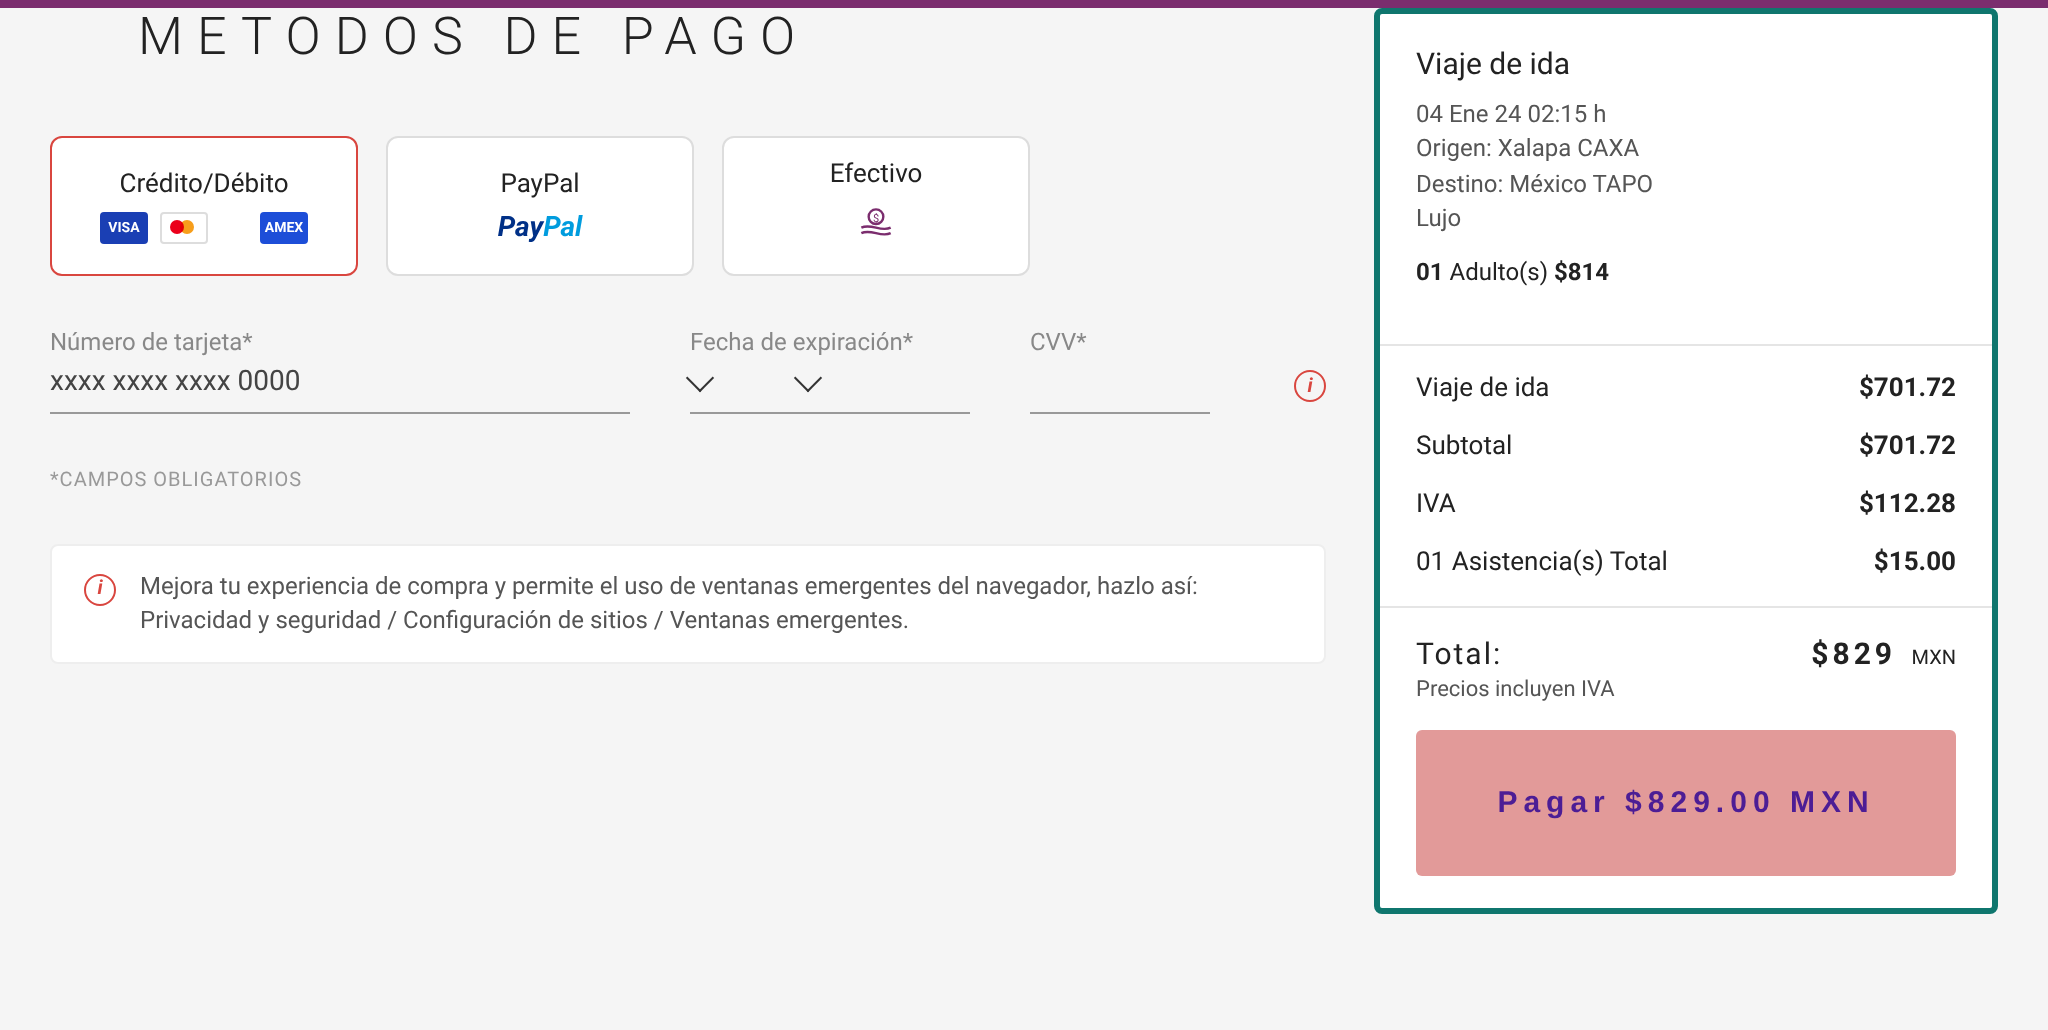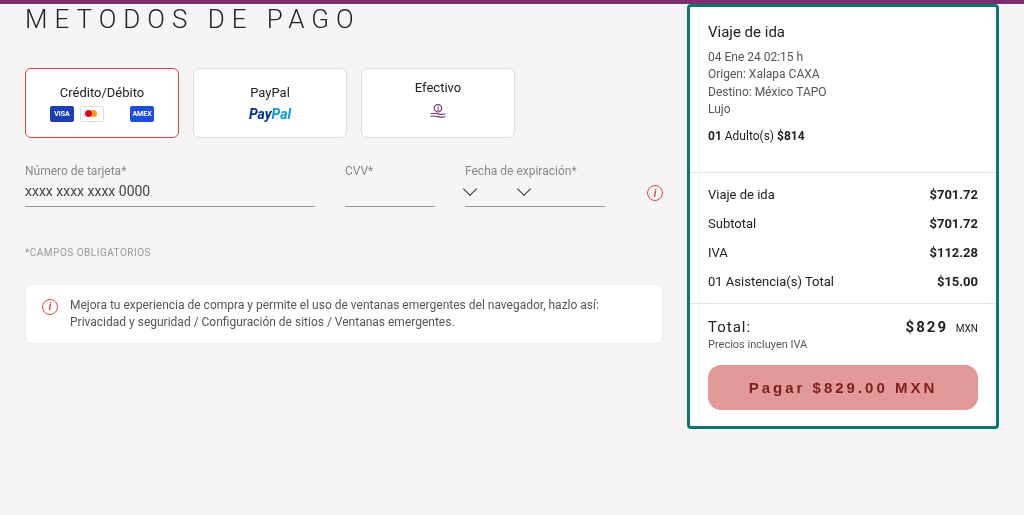--- a/index.html
+++ b/index.html
@@ -39,20 +39,21 @@
     padding: 16px 18px;
     font-size: 13px;
   }
 
   .page-title {
     font-size: 26px;
     font-weight: 300;
     letter-spacing: 7px;
     margin-bottom: 34px;
     color: #222;
+    margin-left: 44px;
   }
 
   .methods {
     display: flex;
     gap: 14px;
     margin-bottom: 26px;
   }
   .method {
     background: #fff;
     border: 1px solid #ddd;
@@ -82,21 +83,21 @@
   .amex { background:#1d4ed8;margin-left:20px; }
   .paypal-text { font-size:14px; font-weight:700; font-style:italic; }
   .paypal-text .p1 { color:#003087; }
   .paypal-text .p2 { color:#009cde; }
   .efectivo-icon svg { width:26px; height:22px; }
 
   .form-row {
     display: flex;
     gap: 30px;
     align-items: flex-end;
-    margin-bottom: 40px;
+    margin-bottom: 28px;
   }
   .field {
     border-bottom: 1px solid #999;
     padding-bottom: 6px;
   }
   .field-label {
     font-size: 12px;
     color: #888;
     margin-bottom: 4px;
   }
@@ -177,27 +178,27 @@
     font-size: 15px;
     letter-spacing: 1px;
   }
   .total-row .val { font-weight:700; letter-spacing: 2px; text-align: center; }
   .total-row .cur { font-size:10px; font-weight:400; margin-left:2px; letter-spacing:0; }
   .tax-note { font-size: 11px; color:#555; margin-top:2px; margin-bottom: 14px; }
 
   .pay-btn {
     width:100%;
     background:#e29a99;
-    color:#7f1d1d;
+    color:#4c1d95;
     border:none;
-    padding: 14px 0;
+    padding: 28px 0;
     font-size: 15px;
     font-weight:600;
     letter-spacing: 3px;
-    border-radius: 13px;
+    border-radius: 3px;
     cursor:pointer;
   }
 </style>
 </head>
 <body>
 
 <div class="progress-bar"></div>
 
 <div class="container">
 
@@ -229,31 +230,31 @@
               </svg>
           </span>
         </div>
       </div>
 
       <div class="form-row">
         <div class="field card">
           <div class="field-label">Número de tarjeta*</div>
           <div class="field-value">xxxx xxxx xxxx 0000</div>
         </div>
-        <div class="field cvv">
-          <div class="field-label">CVV*</div>
-          <div class="field-value"></div>
-        </div>
         <div class="field exp">
           <div class="field-label">Fecha de expiración*</div>
           <div class="field-value">
             <span class="chevron"></span>
             <span style="width:20px;"></span>
             <span class="chevron"></span>
           </div>
+        </div>
+        <div class="field cvv">
+          <div class="field-label">CVV*</div>
+          <div class="field-value"></div>
         </div>
         <span class="info-circle">i</span>
       </div>
 
       <div class="req-note">*CAMPOS OBLIGATORIOS</div>
 
       <div class="banner">
         <span class="info-circle">i</span>
         <span>Mejora tu experiencia de compra y permite el uso de ventanas emergentes del navegador, hazlo así: Privacidad y seguridad / Configuración de sitios / Ventanas emergentes.</span>
       </div>

